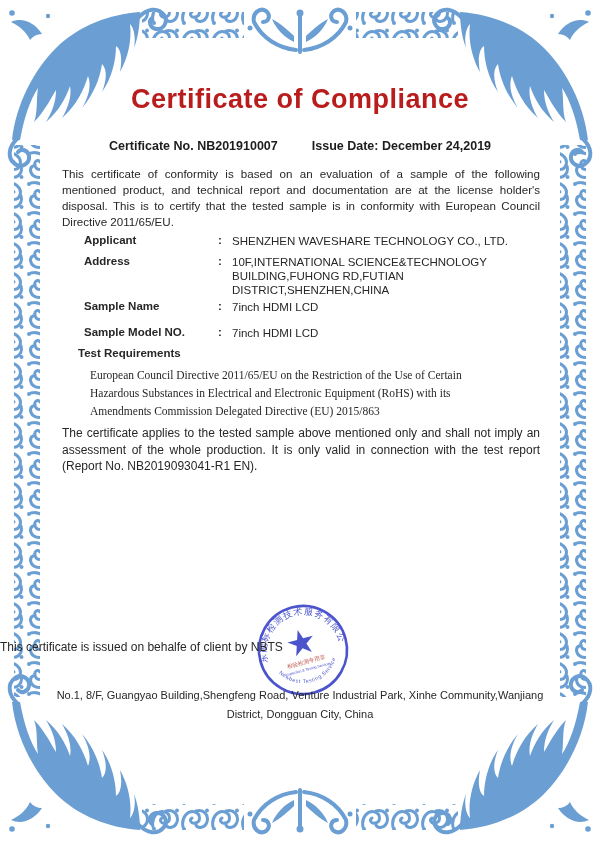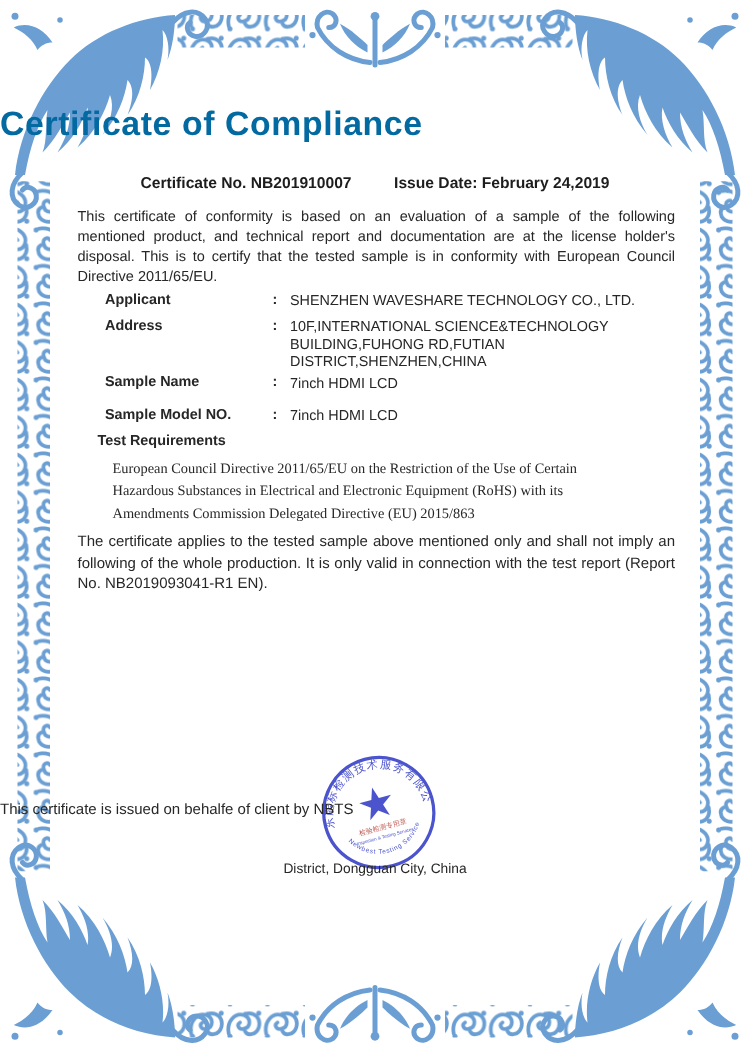--- a/index.html
+++ b/index.html
@@ -9,22 +9,22 @@
     --stamp-blue:#2b35c4;
     --stamp-red:#b5443c;
   }
   *{margin:0;padding:0;box-sizing:border-box;}
   html,body{background:#ffffff;}
   body{font-family:"Liberation Sans","DejaVu Sans",sans-serif;color:var(--text-dark);}
   .page{position:relative;width:600px;height:842px;background:#ffffff;overflow:hidden;margin:0 auto;}
 
   .border-svg{position:absolute;left:0;top:0;width:600px;height:842px;color:var(--border-blue);pointer-events:none;}
 
-  .title{position:absolute;top:84px;left:0;width:100%;text-align:left;
-         font-size:27px;font-weight:bold;letter-spacing:.5px;color:#0369a1;}
+  .title{position:absolute;top:84px;left:0;width:100%;text-align:center;
+         font-size:27px;font-weight:bold;letter-spacing:.5px;color:#b91c1c;}
 
   .cert-line{position:absolute;top:139px;left:0;width:100%;text-align:center;
              font-size:12.5px;font-weight:bold;color:#1d1d1d;}
   .cert-line .sep{display:inline-block;width:34px;}
 
   .intro{position:absolute;top:166px;left:62px;width:478px;
          font-size:11.6px;line-height:16px;text-align:justify;}
 
   .fields{position:absolute;top:234px;left:84px;width:456px;font-size:11.5px;}
   .frow{display:flex;align-items:flex-start;margin-bottom:7px;}
@@ -111,21 +111,21 @@
     <use href="#corner" transform="translate(0,842) scale(1,-1)"></use>
     <use href="#corner" transform="translate(600,842) scale(-1,-1)"></use>
 
     <use href="#crown" transform="translate(300,6)"></use>
     <use href="#crown" transform="translate(300,836) scale(1,-1)"></use>
   </svg>
 
   <div class="title">Certificate of Compliance</div>
 
   <div class="cert-line">
-    <span>Certificate No. NB201910007</span><span class="sep"></span><span>Issue Date: February 24,2019</span>
+    <span>Certificate No. NB201910007</span><span class="sep"></span><span>Issue Date: December 24,2019</span>
   </div>
 
   <p class="intro">This certificate of conformity is based on an evaluation of a sample of the following mentioned product, and technical report and documentation are at the license holder's disposal. This is to certify that the tested sample is in conformity with European Council Directive 2011/65/EU.</p>
 
   <div class="fields">
     <div class="frow">
       <span class="flabel">Applicant</span>
       <span class="fcolon">:</span>
       <span class="fvalue">SHENZHEN WAVESHARE TECHNOLOGY CO., LTD.</span>
     </div>
@@ -147,21 +147,21 @@
     </div>
   </div>
 
   <div class="testreq">
     <div class="tr-head">Test Requirements</div>
     <div class="tr-line">European Council Directive 2011/65/EU on the Restriction of the Use of Certain</div>
     <div class="tr-line">Hazardous Substances in Electrical and Electronic Equipment (RoHS) with its</div>
     <div class="tr-line">Amendments Commission Delegated Directive (EU) 2015/863</div>
   </div>
 
-  <p class="validity">The certificate applies to the tested sample above mentioned only and shall not imply an following of the whole production. It is only valid in connection with the test report (Report No. NB2019093041-R1 EN).</p>
+  <p class="validity">The certificate applies to the tested sample above mentioned only and shall not imply an assessment of the whole production. It is only valid in connection with the test report (Report No. NB2019093041-R1 EN).</p>
 
 
   <svg class="stamp" viewBox="-52 -52 104 104" aria-hidden="true">
     <g transform="rotate(-15)">
       <circle r="44" fill="none" stroke="currentColor" stroke-width="2.6"></circle>
       <path id="stampArcTop" d="M -37 8 A 37.5 37.5 0 1 1 37 8" fill="none"></path>
       <text font-size="9" letter-spacing="1" fill="currentColor" text-anchor="middle" font-family="'Liberation Sans','DejaVu Sans',sans-serif">
         <textPath href="#stampArcTop" startOffset="50%">广东能标检测技术服务有限公司</textPath>
       </text>
       <path fill="currentColor" transform="translate(0,-7) scale(0.92)" d="M0,-15 L3.37,-4.64 L14.27,-4.64 L5.45,1.77 L8.82,12.14 L0,5.73 L-8.82,12.14 L-5.45,1.77 L-14.27,-4.64 L-3.37,-4.64 Z"></path>
@@ -169,16 +169,17 @@
       <text y="21" font-size="3.6" fill="currentColor" text-anchor="middle" font-family="'Liberation Sans','DejaVu Sans',sans-serif">Inspection &amp; Testing Services</text>
       <path id="stampArcBottom" d="M -31 13 A 34 34 0 0 0 31 13" fill="none"></path>
       <text font-size="5.2" letter-spacing=".6" fill="currentColor" text-anchor="middle" font-family="'Liberation Sans','DejaVu Sans',sans-serif">
         <textPath href="#stampArcBottom" startOffset="50%">Newbest Testing Service</textPath>
       </text>
     </g>
   </svg>
 
   <div class="issued-line">This certificate is issued on behalfe of client by NBTS</div>
   <div class="footer-addr">
+    <div>No.1, 8/F, Guangyao Building,Shengfeng Road, Venture Industrial Park, Xinhe Community,Wanjiang</div>
     <div>District, Dongguan City, China</div>
   </div>
 
 </div>
 
 </body></html>

